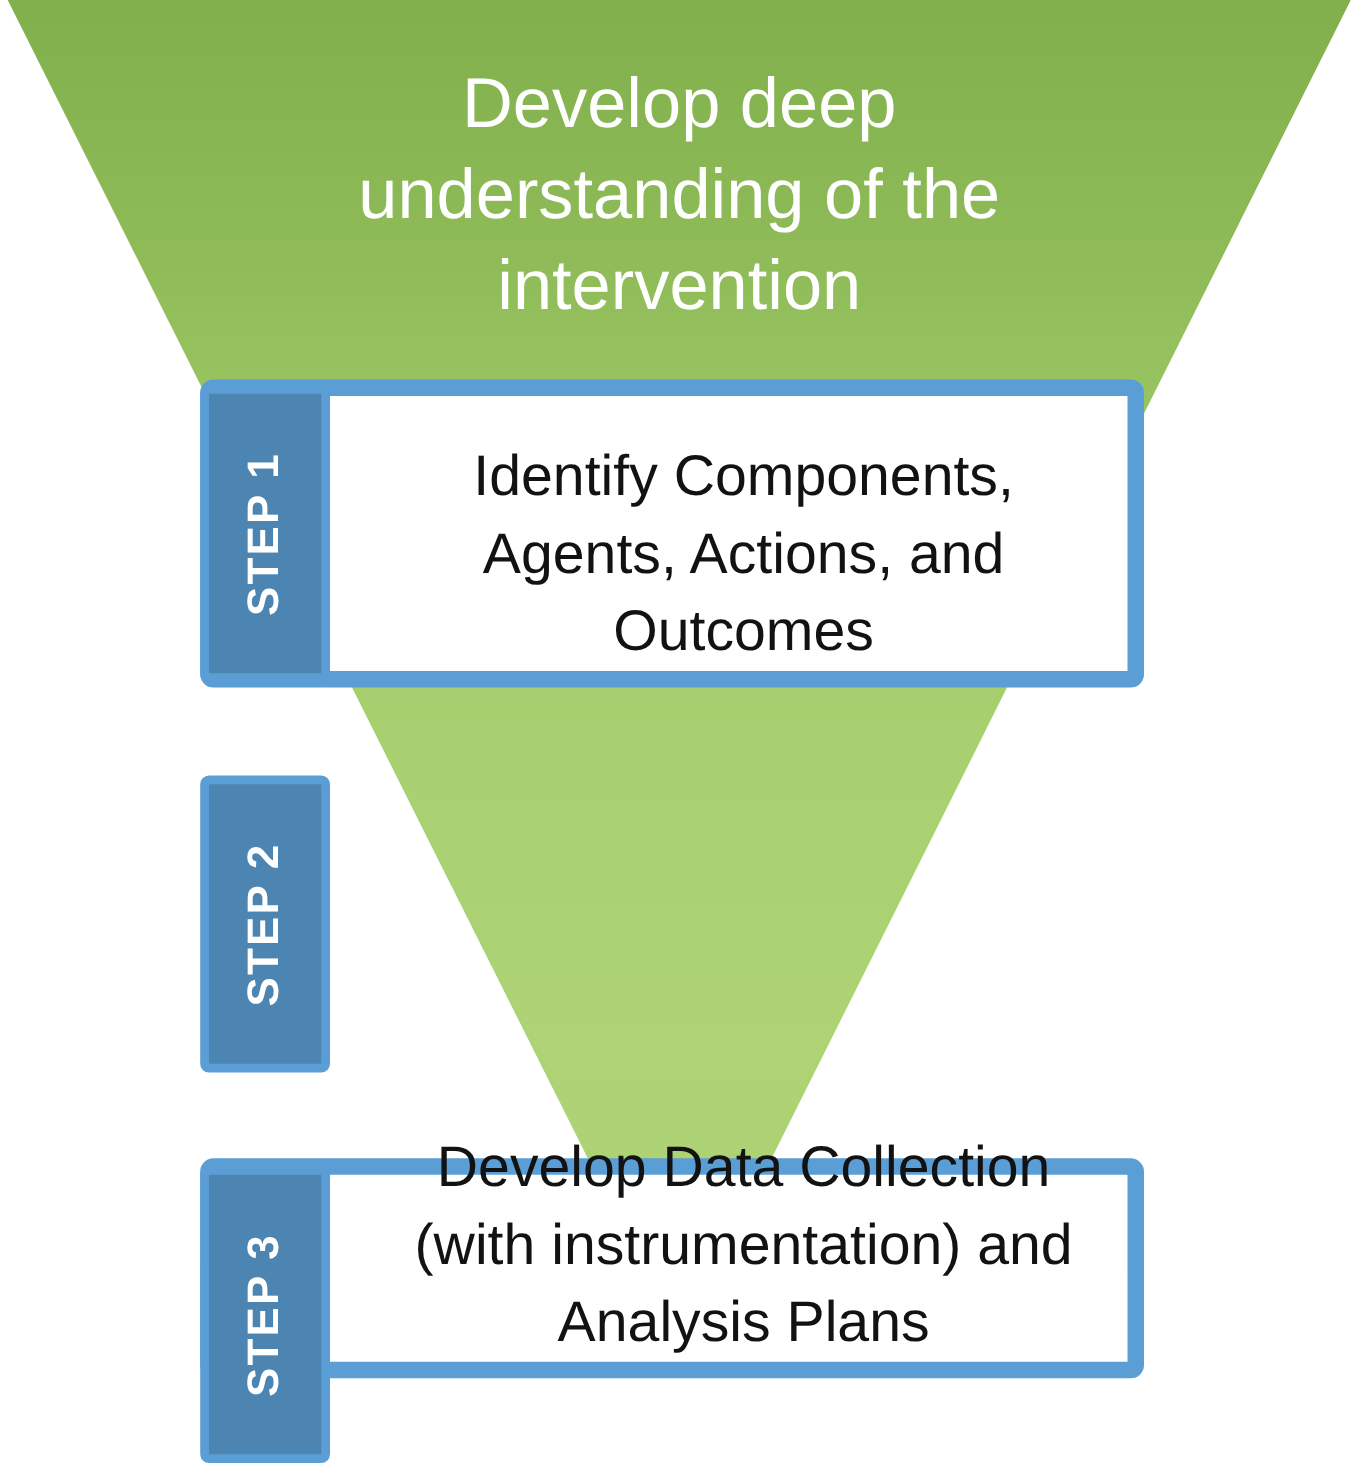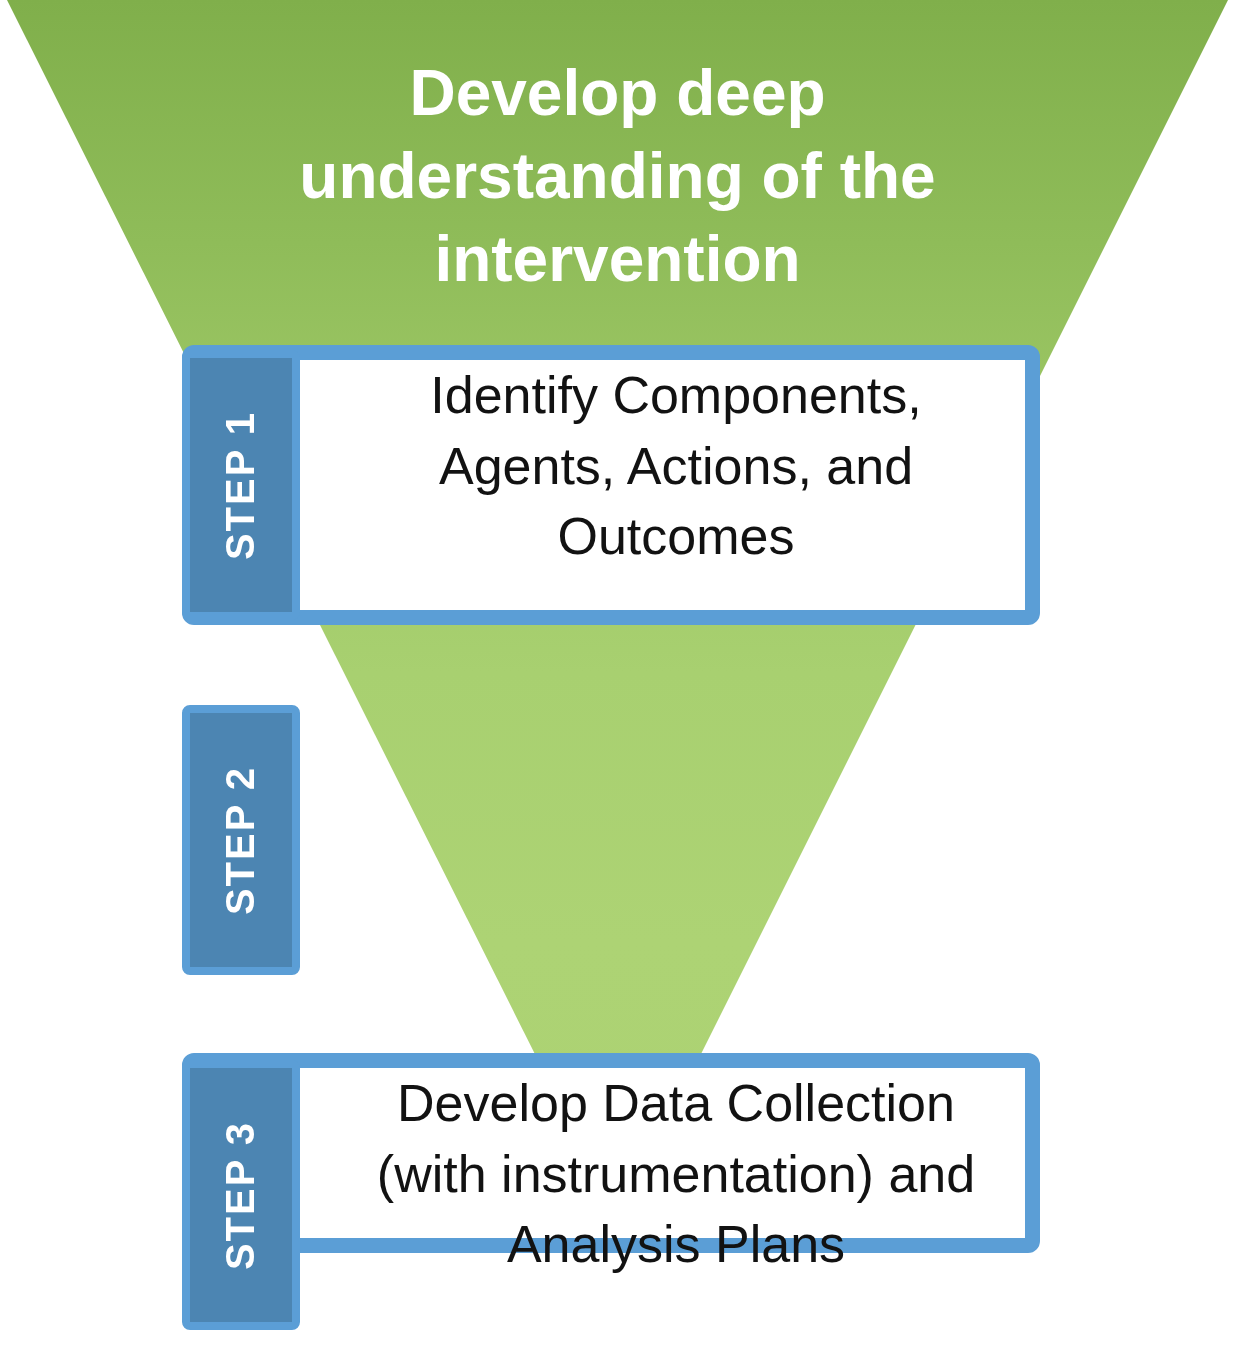--- a/index.html
+++ b/index.html
@@ -31,21 +31,21 @@
   .funnel-title {
     position: absolute;
     top: 52px;
     left: 50%;
     transform: translateX(-50%);
     width: 760px;
     text-align: center;
     color: #ffffff;
     font-size: 64px;
     line-height: 1.3;
-    font-weight: bold;
+    font-weight: normal;
     letter-spacing: 0px;
   }
 
   
   .step-box {
     position: absolute;
     left: 182px;
     width: 858px;
     height: 280px;
     box-sizing: border-box;
@@ -57,21 +57,21 @@
   .step-box.s2 { top: 700px; }
   .step-box.s3 { top: 1053px; height: 200px; }
 
   .box-content {
     position: absolute;
     left: 104px;   
     right: 0;
     top: 0;
     bottom: 0;
     display: flex;
-    align-items: flex-start;
+    align-items: flex-end;
     justify-content: center;
     padding-left: 26px;
   }
   .box-text {
     text-align: center;
     color: #121212;
     font-size: 52px;
     line-height: 1.36;
     font-weight: normal;
   }

